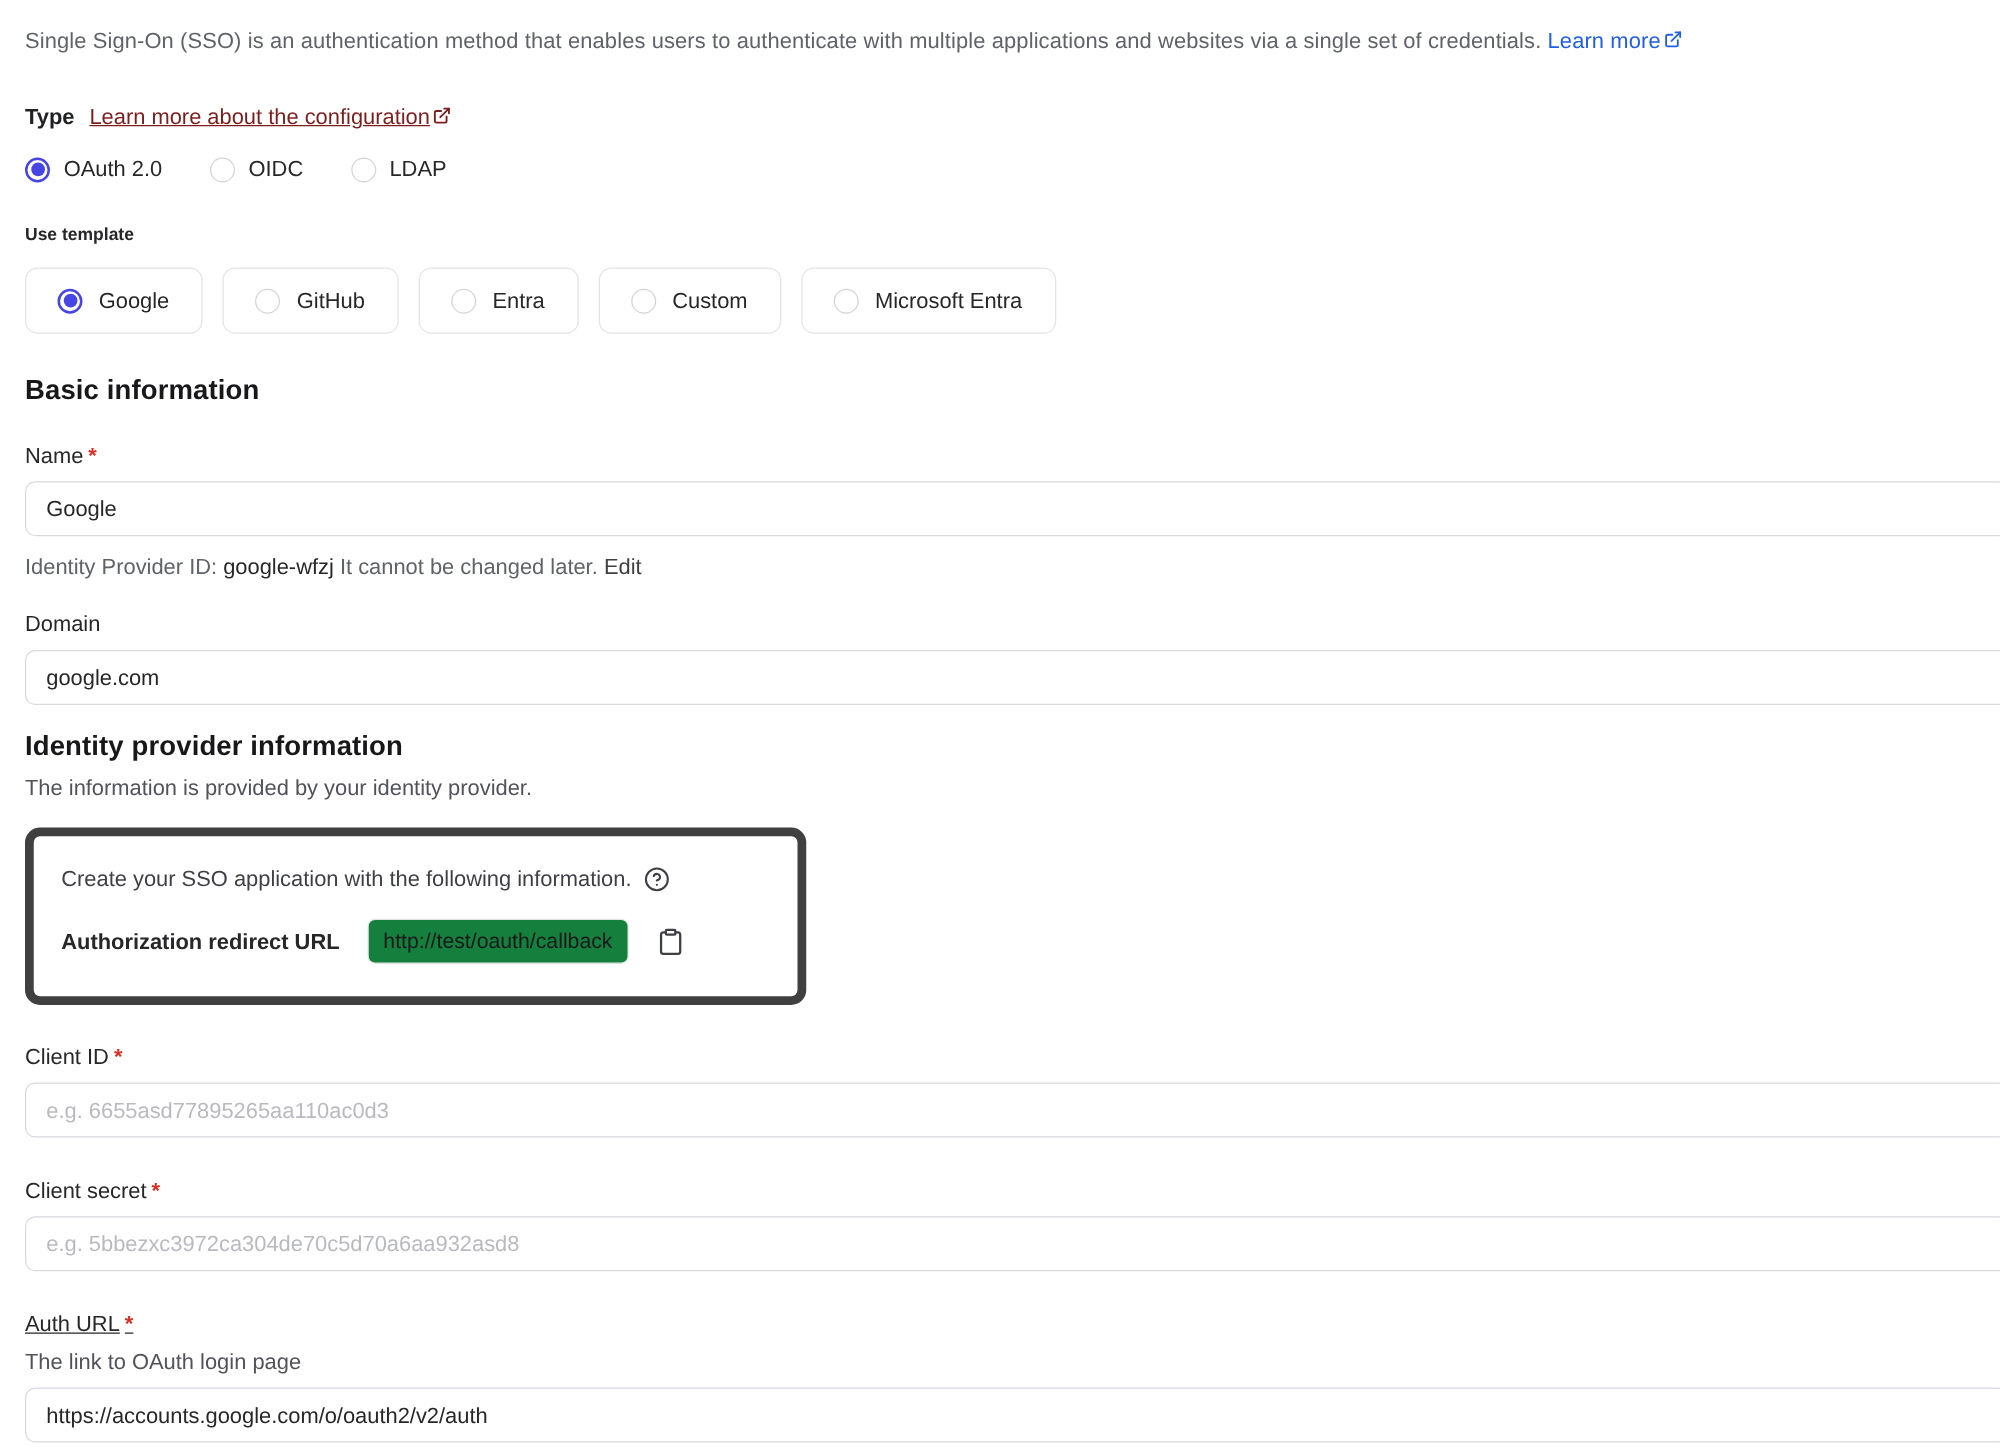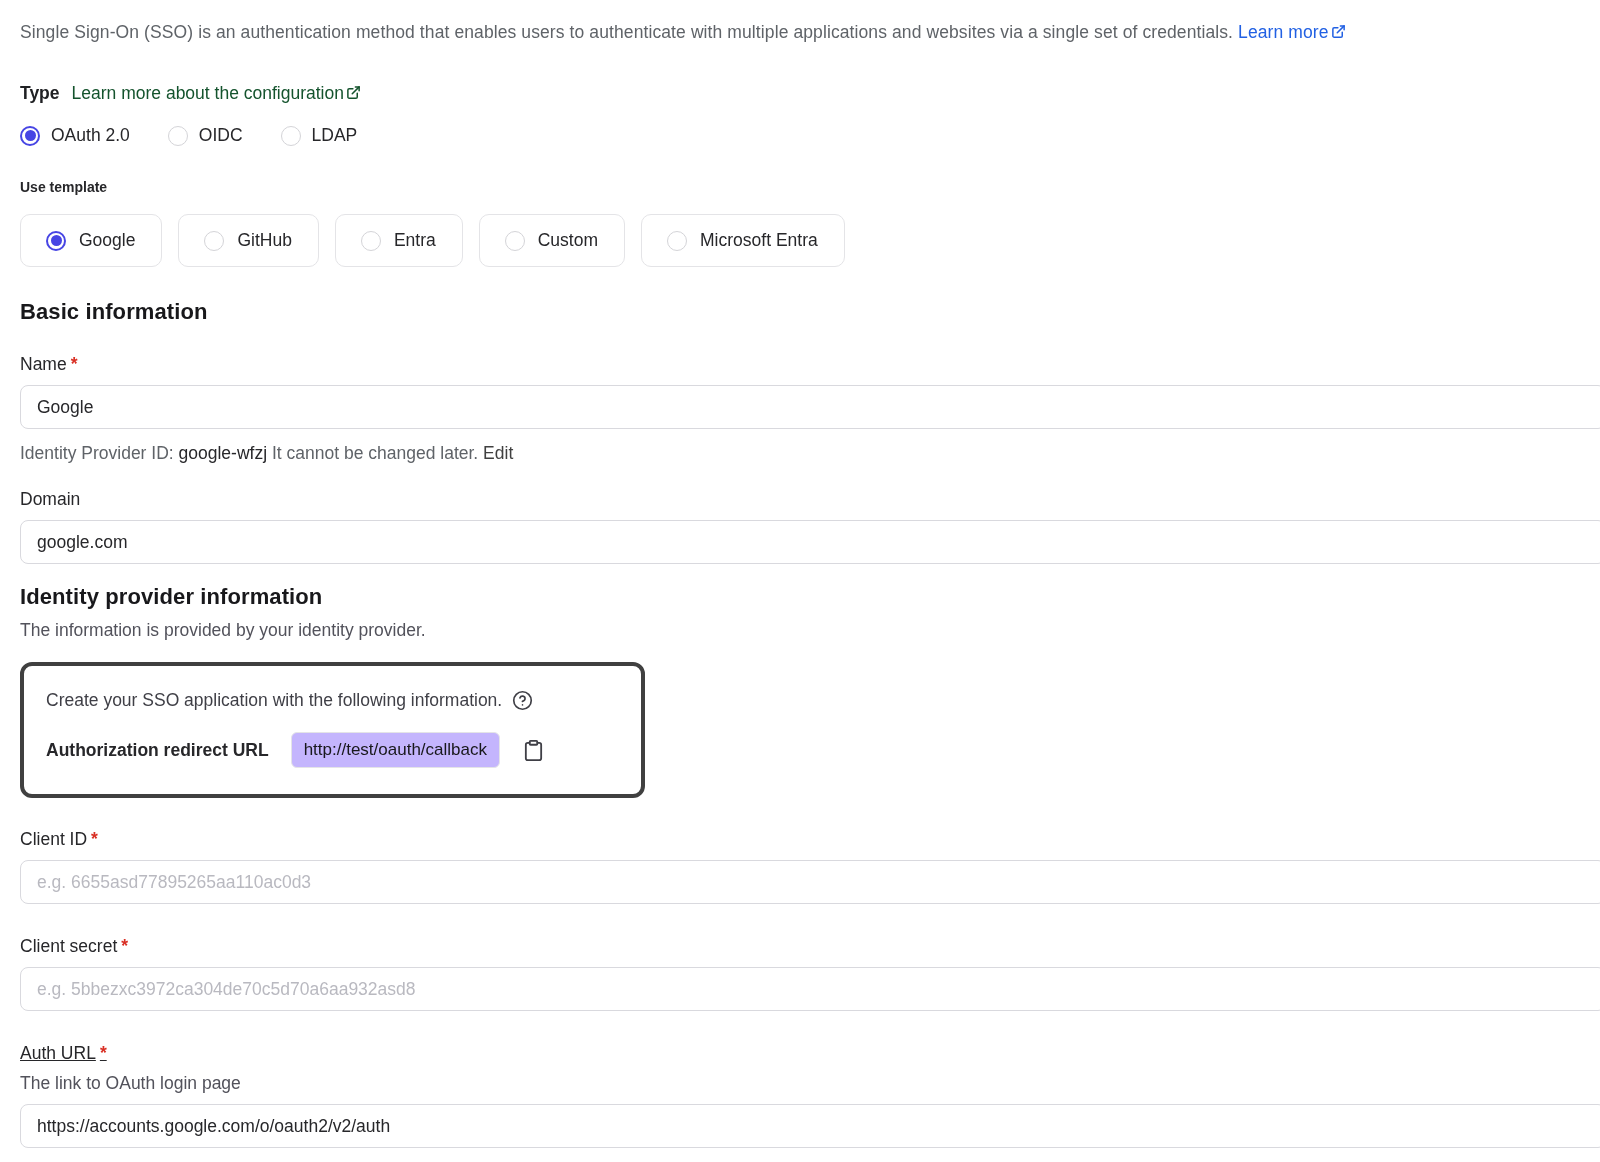--- a/index.html
+++ b/index.html
@@ -10,21 +10,21 @@
     font-family: "Liberation Sans", "DejaVu Sans", sans-serif;
     color: #3f3f46;
   }
   .page { padding: 22px 0 0 20px; width: 1600px; }
 
   
   .description {
     font-size: 17.5px; color: #5f6368; letter-spacing: 0.1px;
   }
   a.link-blue { color: #2160e3; text-decoration: none; cursor: pointer; }
-  a.link-underline { color: #14532d; cursor: pointer; }
+  a.link-underline { color: #7f1d1d; text-decoration: underline; cursor: pointer; }
   .ext-icon { display: inline-block; width: 15px; height: 15px; vertical-align: -1px; margin-left: 2px; }
   .ext-icon svg { width: 100%; height: 100%; display: block; }
 
   
   .type-row { margin-top: 40px; display: flex; align-items: flex-start; gap: 12px; }
   .type-label { font-weight: 700; color: #202124; font-size: 17.5px; }
   .type-row a { font-size: 17.5px; }
 
   
   .radio-row { margin-top: 21px; display: flex; align-items: center; gap: 38px; }
@@ -71,30 +71,30 @@
   a.edit-link { color: #404040; text-decoration: none; cursor: pointer; }
 
   .lbl-domain { margin-top: 25px; }
 
   .h-idp { margin-top: 20px; }
   .idp-sub { margin-top: 10px; font-size: 17.5px; color: #52525b; }
 
   
   .callout {
     margin-top: 21px; width: 625px;
-    border: 4px solid #404040; border-radius: 12px;
+    border: 7px solid #404040; border-radius: 12px;
     padding: 24px 22px 26px 22px; background: #fff;
   }
   .callout-line1 { display: flex; align-items: center; gap: 10px; font-size: 17.5px; color: #3f3f46; }
   .help-icon { width: 21px; height: 21px; color: #3f3f46; cursor: pointer; flex: 0 0 auto; }
   .help-icon svg { width: 100%; height: 100%; display: block; }
   .callout-row { margin-top: 21px; display: flex; align-items: center; gap: 22px; }
   .redirect-label { font-size: 17.5px; font-weight: 600; color: #27272a; }
   .code-chip {
-    background: #c4b5fd; border: 1px solid #e4e4e7; border-radius: 6px;
+    background: #15803d; border: 1px solid #e4e4e7; border-radius: 6px;
     padding: 7px 12px; font-size: 17px; color: #18181b; white-space: nowrap;
   }
   .copy-icon { width: 23px; height: 25px; color: #3f3f46; cursor: pointer; flex: 0 0 auto; }
   .copy-icon svg { width: 100%; height: 100%; display: block; }
 
   .lbl-clientid { margin-top: 31px; }
   .lbl-secret { margin-top: 32px; }
   .lbl-authurl { margin-top: 32px; text-decoration: underline; }
   .auth-helper { margin-top: 9px; font-size: 17.5px; color: #52525b; }
 </style>

